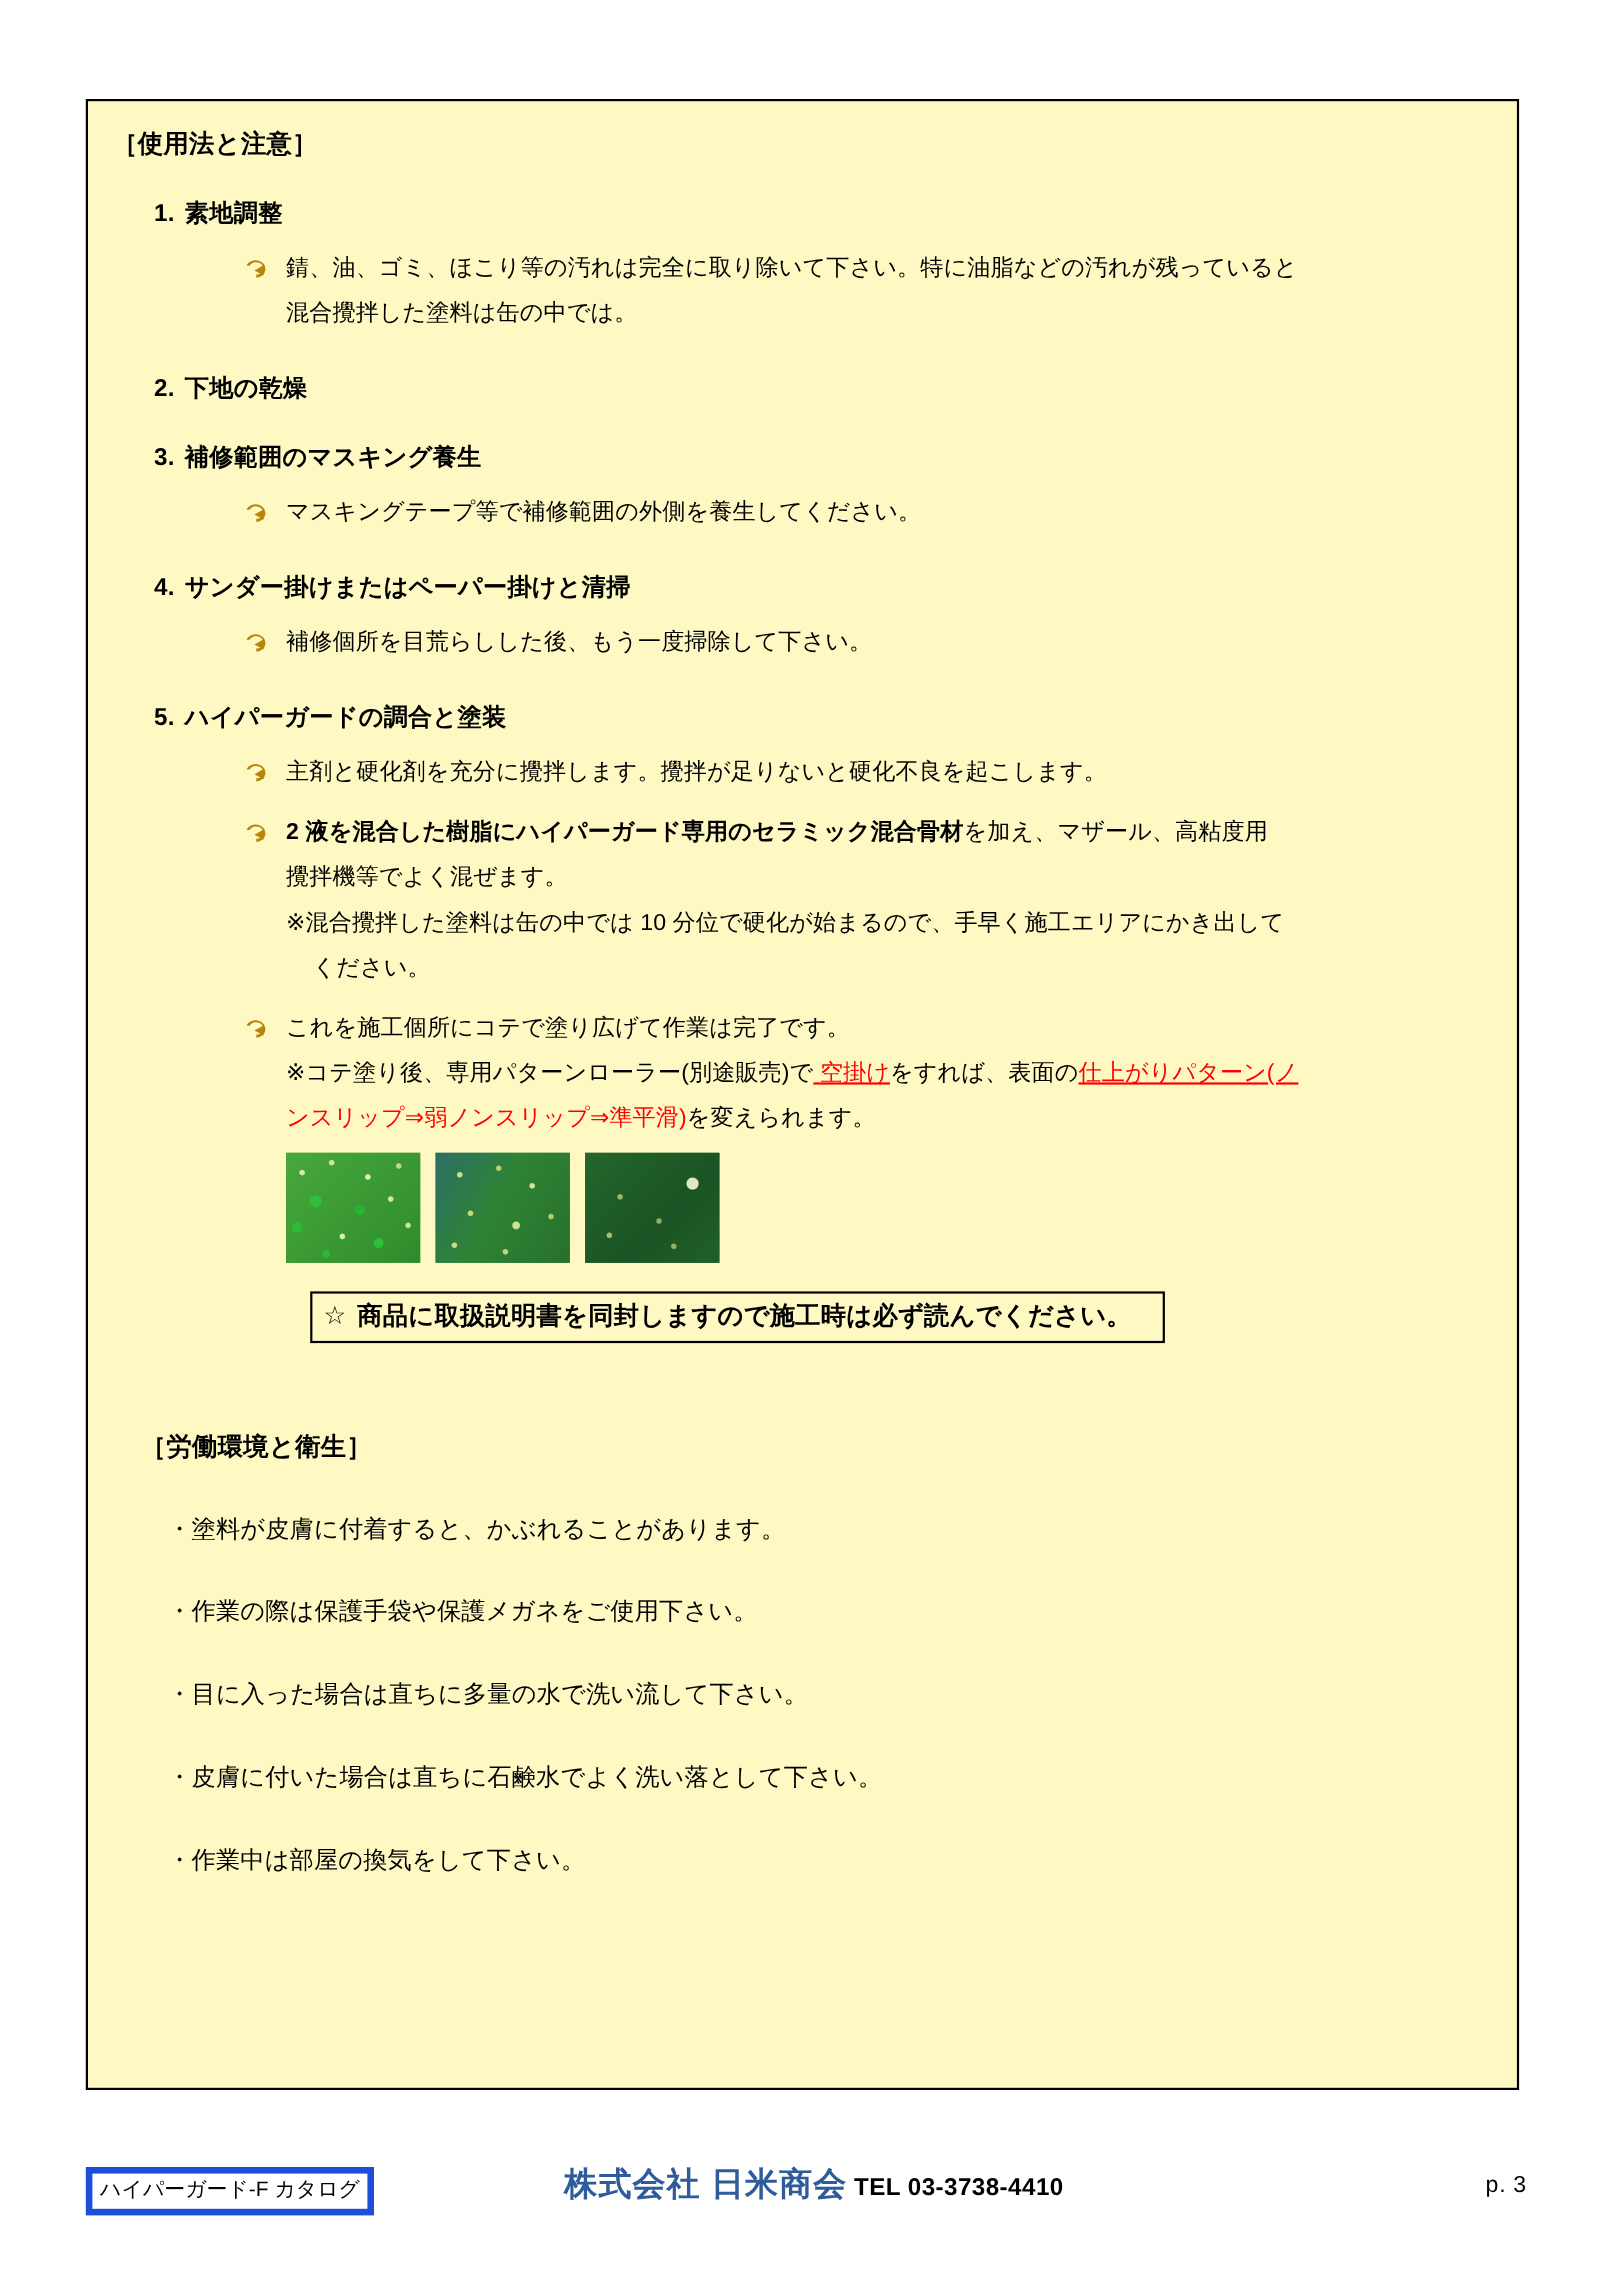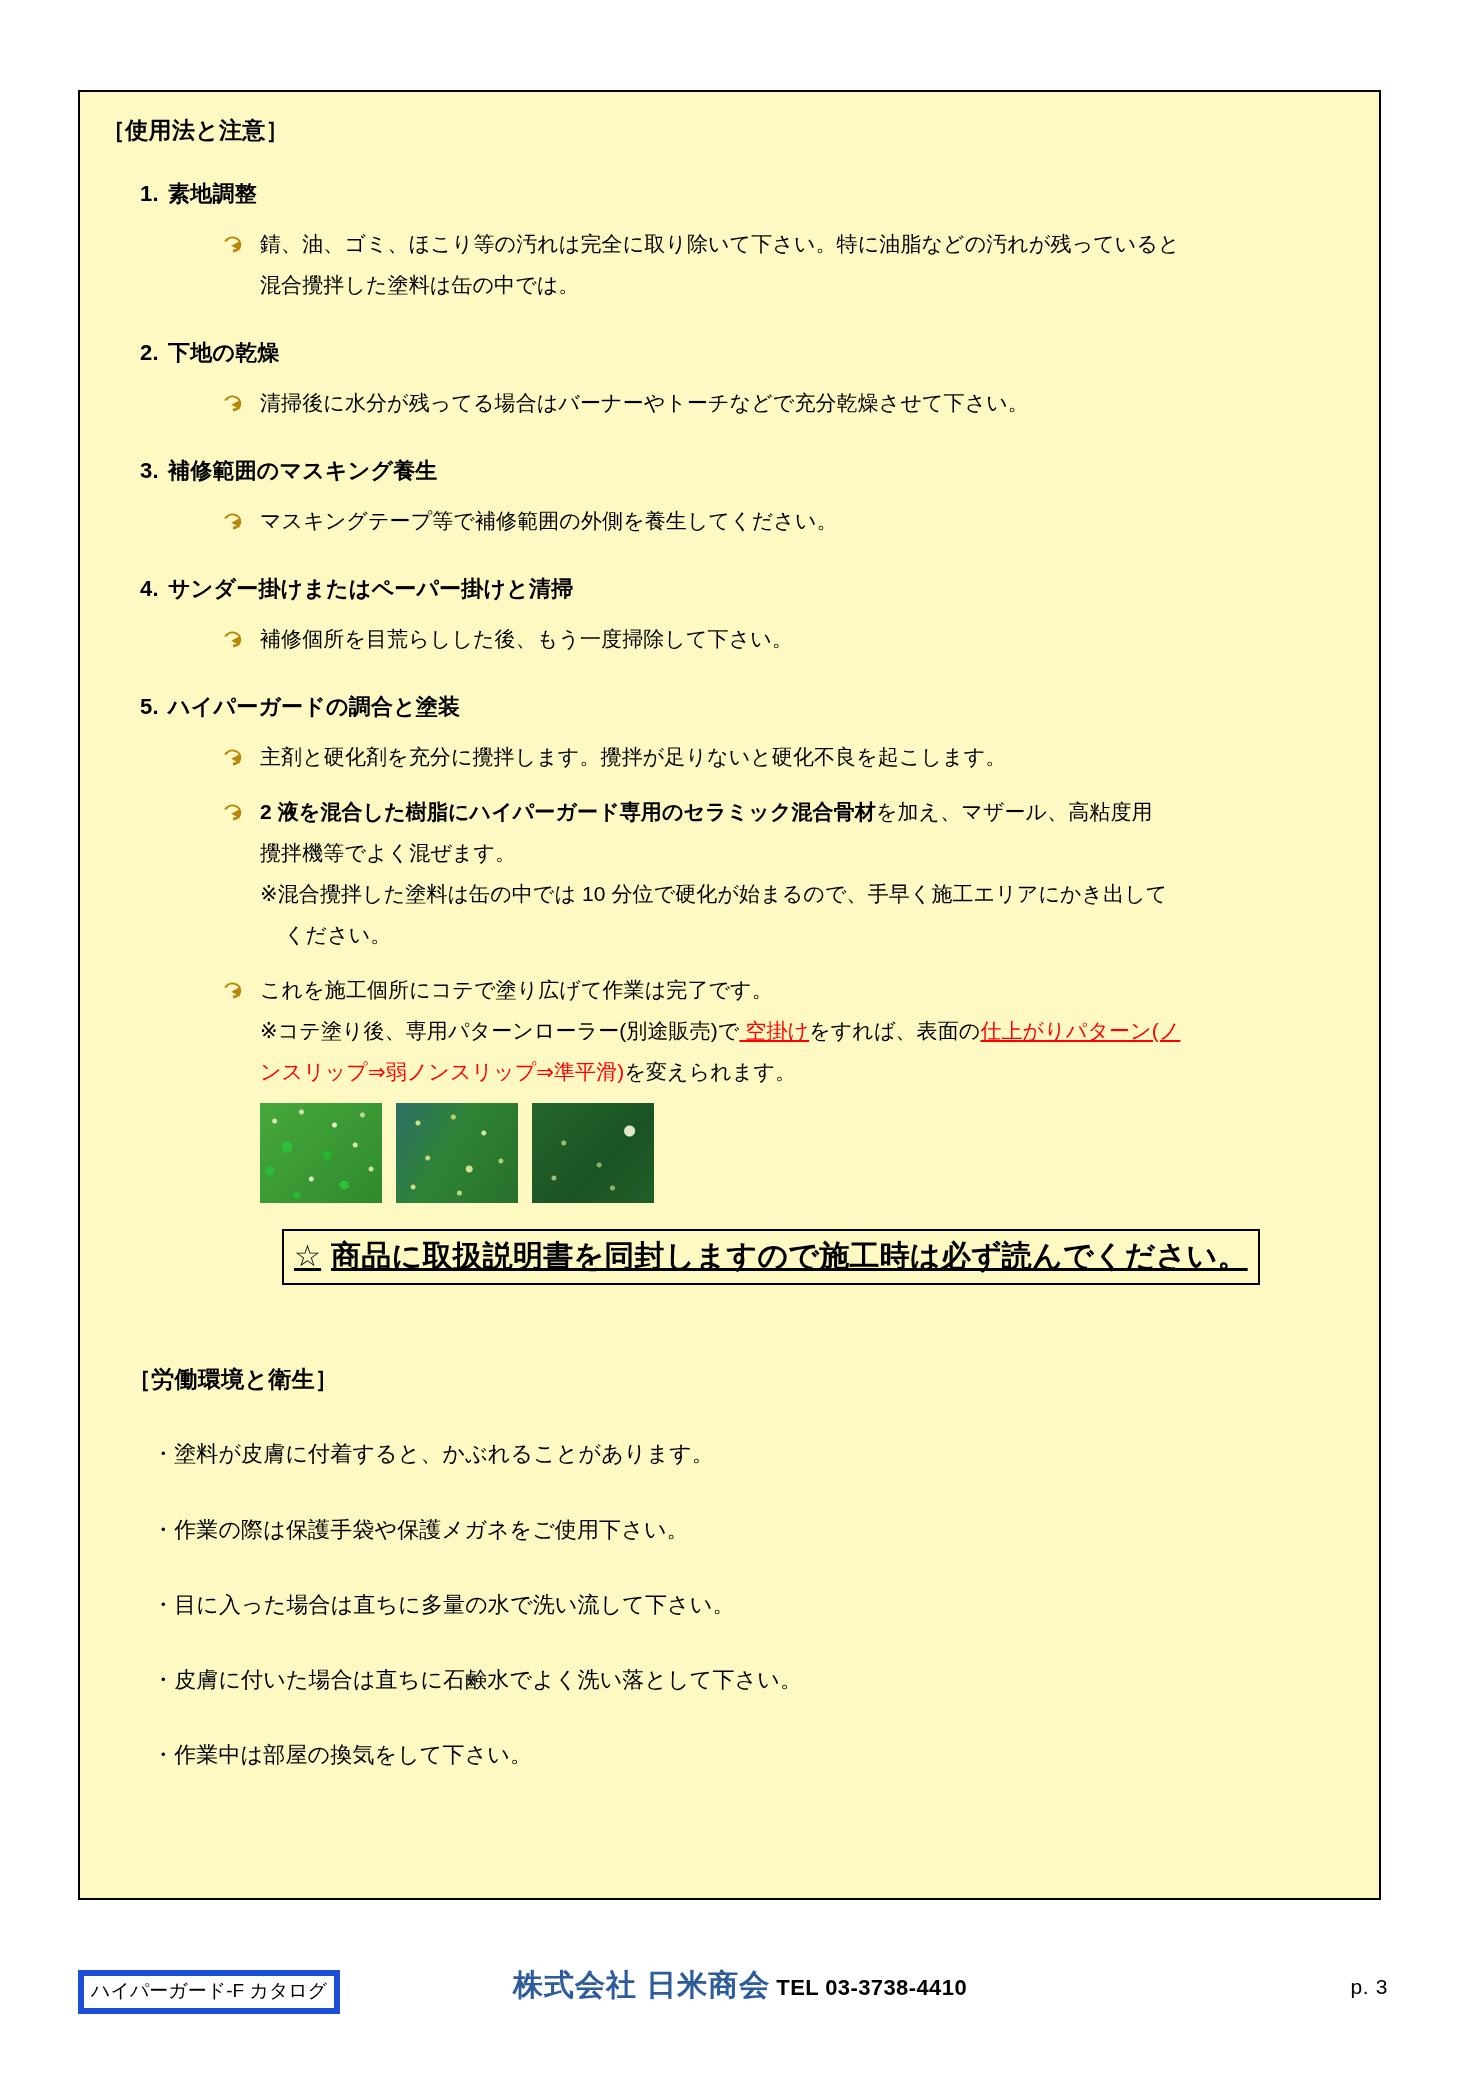--- a/index.html
+++ b/index.html
@@ -172,27 +172,26 @@
       radial-gradient(circle at 66% 85%, #93b063 2px, transparent 3px),
       linear-gradient(135deg, #24662c 0%, #1b5424 60%, #215f28 100%);
   }
 
   
   .star-box {
     margin-left: 180px;
     margin-top: 26px;
     display: inline-block;
     border: 2px solid #000000;
-    padding: 5px 10px 7px 10px;
-    font-size: 30px;
+    padding: 5px 28px 7px 10px;
+    font-size: 23px;
     font-weight: bold;
     letter-spacing: 0.2px;
     line-height: 1.35;
     white-space: nowrap;
-    text-decoration: underline;
   }
   .star-box .star {
     margin-right: 10px;
     font-weight: normal;
   }
 
   
   .section2 {
     margin-top: 78px;
   }
@@ -285,29 +284,20 @@
           </span>
           <span class="bullet-text">錆、油、ゴミ、ほこり等の汚れは完全に取り除いて下さい。特に油脂などの汚れが残っていると</span>
           <span class="bullet-text">混合攪拌した塗料は缶の中では。</span>
         </div>
       </div>
 
       <div class="step">
         <div class="step-title">
           <span class="num">2.</span>
           <span>下地の乾燥</span>
-        </div>
-        <div class="bullet-row">
-          <span class="arrow-icon">
-            <svg width="26" height="26" viewBox="0 0 26 26">
-                <path d="M4 9.5 A9 8 0 1 1 13 20.5 L13 17.6 A6.4 5.6 0 1 0 7 9.5 Z" fill="#B8860B"></path>
-                <path d="M11.3 13.8 L19.6 9.2 L19.6 18.4 Z" fill="#B8860B"></path>
-              </svg>
-          </span>
-          <span class="bullet-text">清掃後に水分が残ってる場合はバーナーやトーチなどで充分乾燥させて下さい。</span>
         </div>
       </div>
 
       <div class="step">
         <div class="step-title">
           <span class="num">3.</span>
           <span>補修範囲のマスキング養生</span>
         </div>
         <div class="bullet-row">
           <span class="arrow-icon">

